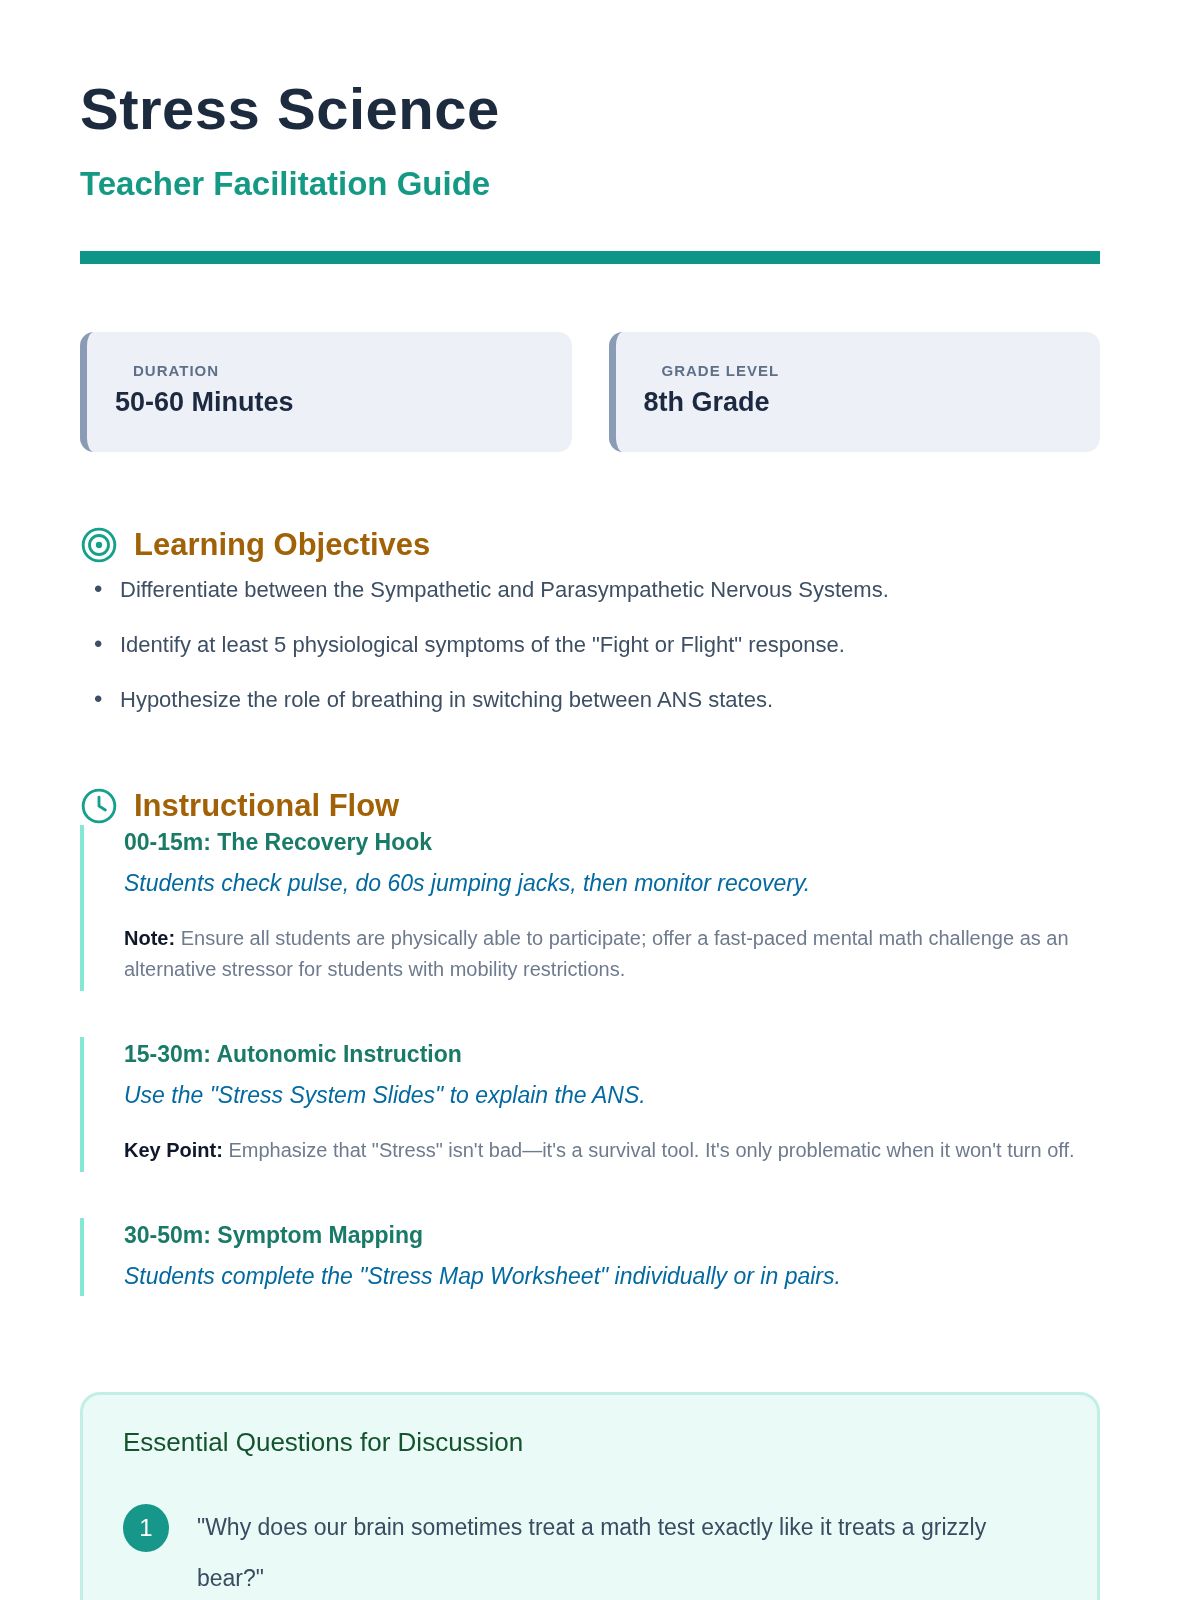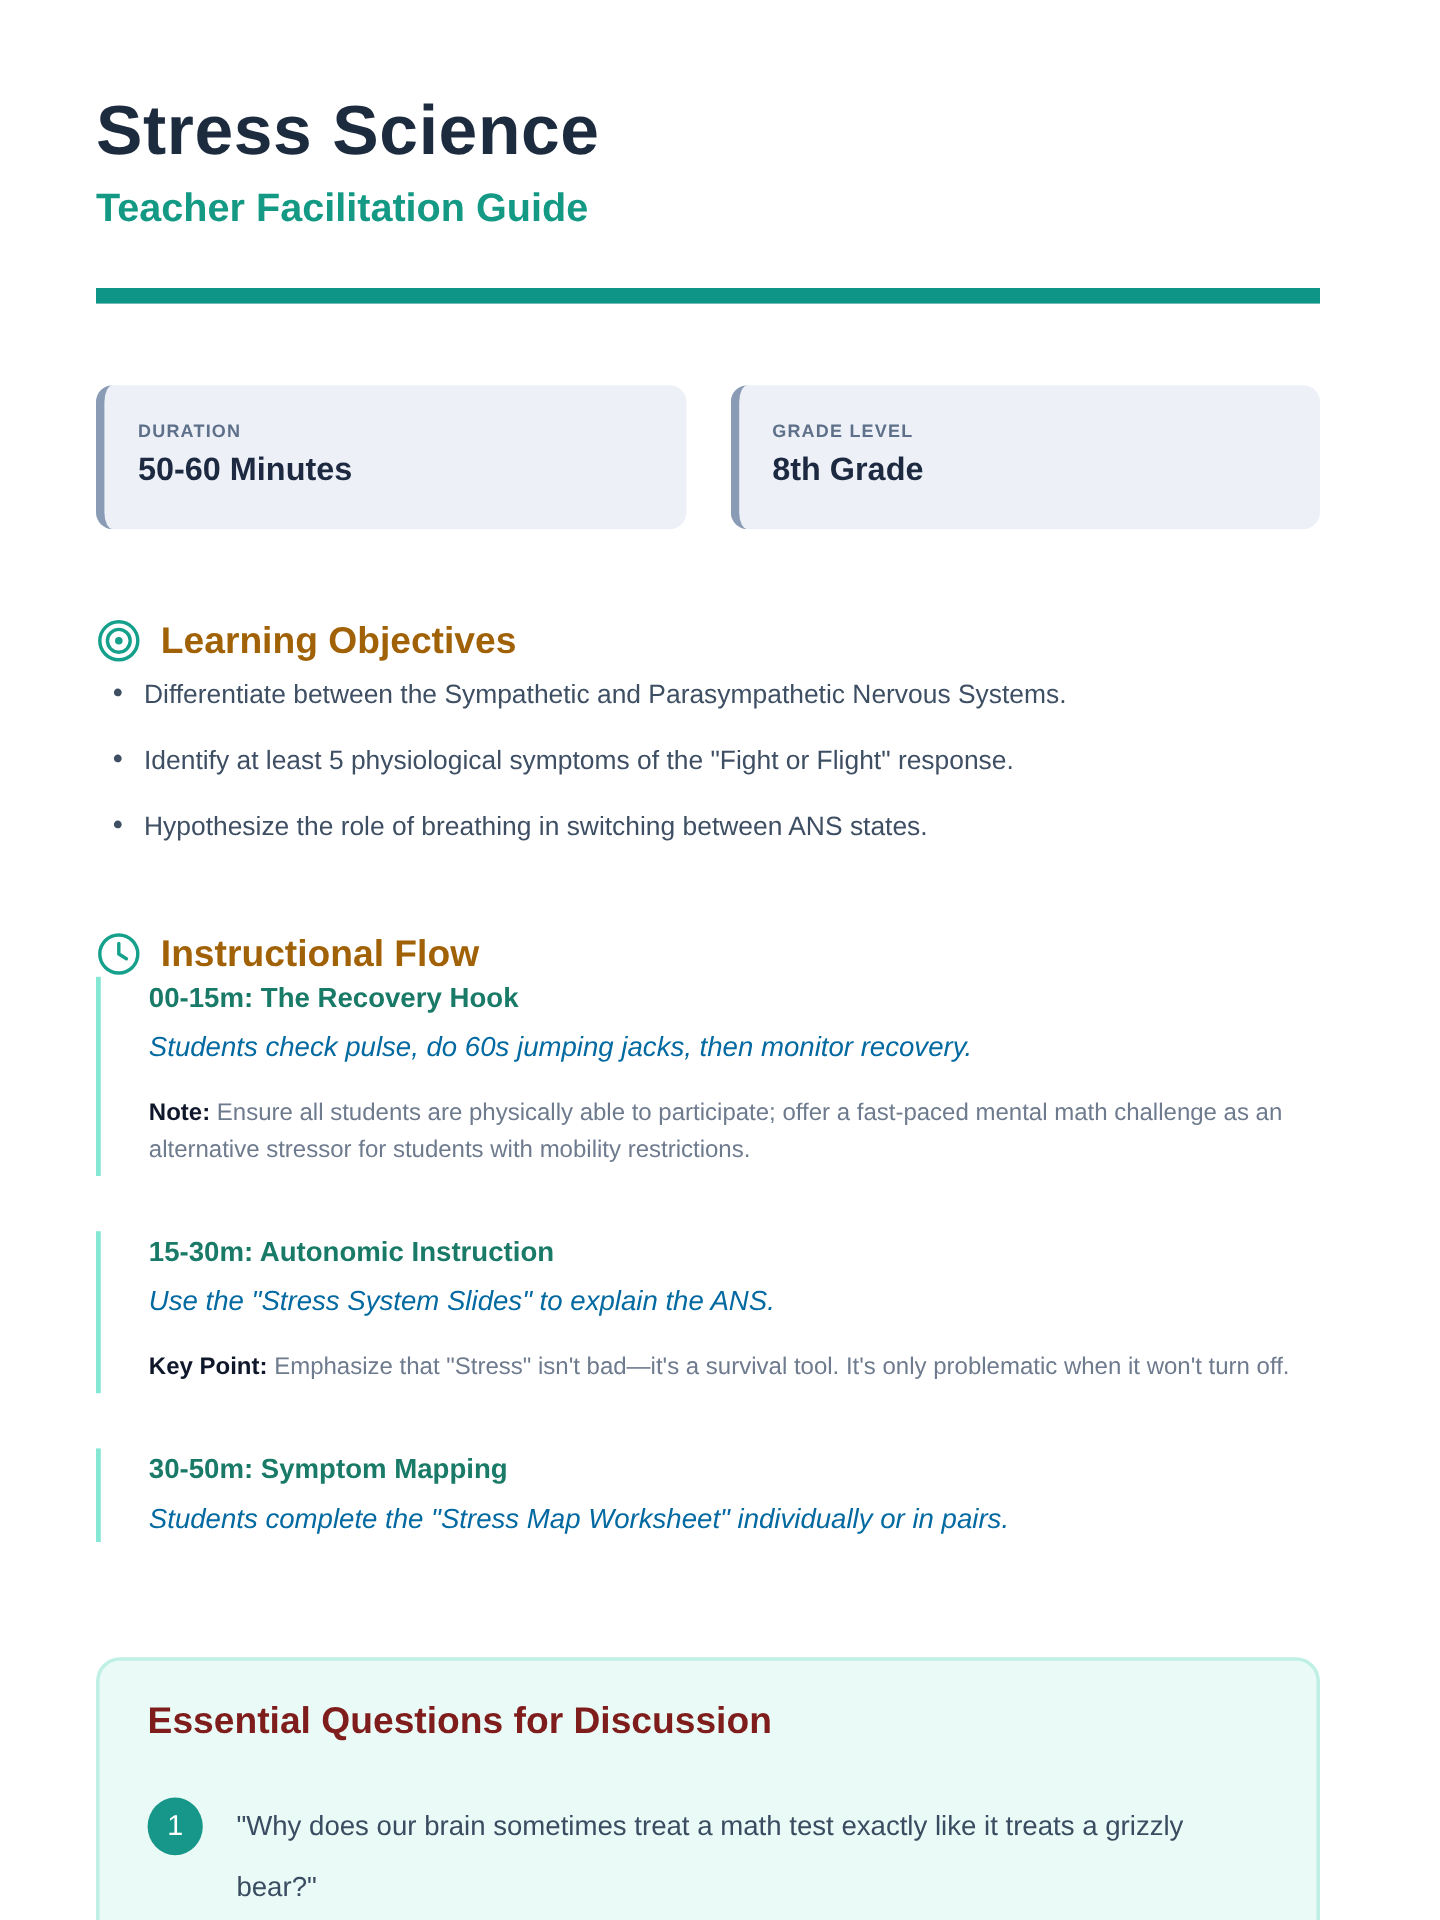--- a/index.html
+++ b/index.html
@@ -16,21 +16,21 @@
   }
   
   .title {
     font-size: 58px;
     font-weight: 800;
     color: #1d2b3e;
     letter-spacing: 0.5px;
     line-height: 1.0;
   }
   .subtitle {
-    margin-top: 16px;
+    margin-top: 27px;
     font-size: 33px;
     font-weight: 700;
     color: #149a84;
   }
   .divider {
     margin-top: 48px;
     height: 13px;
     width: 100%;
     background: #0f9488;
   }
@@ -47,20 +47,21 @@
     border-radius: 14px;
     padding: 30px 0 30px 28px;
     height: 120px;
   }
   .meta-label {
     font-size: 15px;
     font-weight: 700;
     letter-spacing: 1px;
     color: #5e7089;
     text-transform: uppercase;
+    margin-left: 18px;
   }
   .meta-value {
     margin-top: 8px;
     font-size: 27px;
     font-weight: 700;
     color: #1c2940;
   }
   
   .section { margin-top: 74px; }
   .section-heading {
@@ -125,23 +126,23 @@
   }
   
   .questions-card {
     margin-top: 96px;
     background: #eafaf6;
     border: 3px solid #c0f0e5;
     border-radius: 20px;
     padding: 32px 40px 60px 40px;
   }
   .questions-heading {
-    font-size: 31px;
-    font-weight: 700;
-    color: #7f1d1d;
+    font-size: 26px;
+    font-weight: 400;
+    color: #14532d;
   }
   .question-item {
     margin-top: 44px;
     display: flex;
     align-items: flex-start;
     gap: 28px;
   }
   .question-number {
     flex: 0 0 auto;
     width: 46px;

